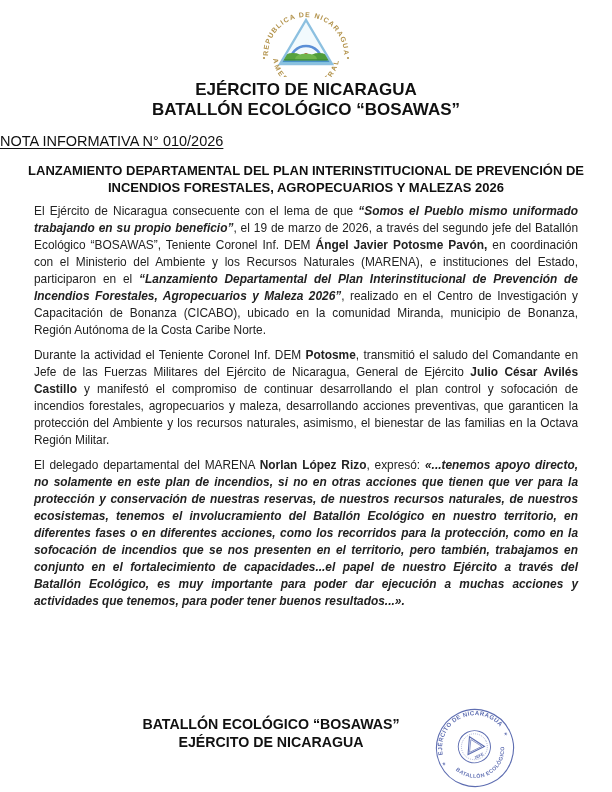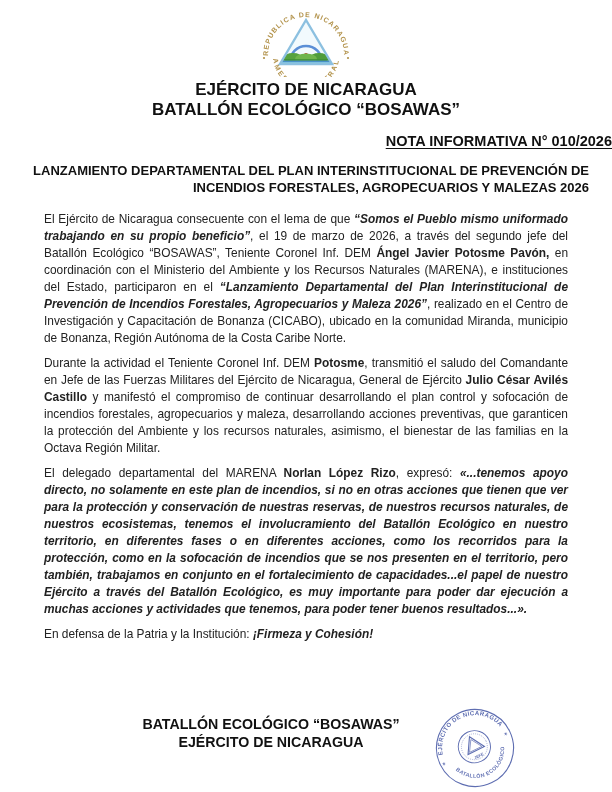--- a/index.html
+++ b/index.html
@@ -3,23 +3,23 @@
 <meta charset="utf-8">
 <style>
   html,body { margin:0; padding:0; background:#888; }
   .page {
     position:relative; width:612px; height:792px; margin:0 auto;
     background:#ffffff; overflow:hidden;
     font-family:"Liberation Sans", sans-serif; color:#1c1c1c;
   }
   .emblem-wrap { text-align:center; padding-top:5px; height:72px; }
   .org-title { text-align:center; font-weight:bold; font-size:17px; line-height:19.5px; color:#111; margin-top:3px; }
-  .nota { text-align:right; font-weight:bold; font-size:14.5px; margin-top:14px; text-decoration:underline; text-underline-offset:2px; color:#111; }
-  .doc-title { text-align:right; font-weight:bold; font-size:13px; line-height:16.5px; width:566px; margin:14px auto 0; color:#111; }
-  .body-block { padding:0 44px; margin-top:15px; }
+  .nota { text-align:left; font-weight:normal; font-size:14.5px; margin-top:14px; text-decoration:underline; text-underline-offset:2px; color:#111; }
+  .doc-title { text-align:center; font-weight:bold; font-size:13px; line-height:16.5px; width:566px; margin:14px auto 0; color:#111; }
+  .body-block { padding:0 34px; margin-top:7px; }
   p.para { margin:0 0 8px 0; font-size:11.9px; line-height:17px; text-align:justify; color:#222; }
   p.para:last-child { margin-bottom:0; }
   .r  { font-weight:normal; font-style:normal; }
   .b  { font-weight:bold; }
   .bi { font-weight:bold; font-style:italic; }
   .footer-text { position:absolute; top:716px; left:0; right:70px; text-align:center; font-weight:bold; font-size:14.2px; line-height:17.5px; color:#111; }
   .seal { position:absolute; left:433px; top:704px; width:84px; height:88px; transform:rotate(-26deg); transform-origin:50% 50%; opacity:0.82; }
   svg text { font-family:"Liberation Sans", sans-serif; }
 </style>
 </head>
@@ -72,21 +72,20 @@
   <div class="doc-title">LANZAMIENTO DEPARTAMENTAL DEL PLAN INTERINSTITUCIONAL DE PREVENCIÓN DE INCENDIOS FORESTALES, AGROPECUARIOS Y MALEZAS 2026</div>
 
   <div class="body-block">
     <p class="para"><span class="r">El Ejército de Nicaragua consecuente con el lema de que </span><span class="bi">“Somos el Pueblo mismo uniformado trabajando en su propio beneficio”</span><span class="r">, el 19 de marzo de 2026, a través del segundo jefe del Batallón Ecológico “BOSAWAS”, Teniente Coronel Inf. DEM </span><span class="b">Ángel Javier Potosme Pavón,</span><span class="r"> en coordinación con el Ministerio del Ambiente y los Recursos Naturales (MARENA), e instituciones del Estado, participaron en el </span><span class="bi">“Lanzamiento Departamental del Plan Interinstitucional de Prevención de Incendios Forestales, Agropecuarios y Maleza 2026”</span><span class="r">, realizado en el Centro de Investigación y Capacitación de Bonanza (CICABO), ubicado en la comunidad Miranda, municipio de Bonanza, Región Autónoma de la Costa Caribe Norte.</span></p>
 
     <p class="para"><span class="r">Durante la actividad el Teniente Coronel Inf. DEM </span><span class="b">Potosme</span><span class="r">, transmitió el saludo del Comandante en Jefe de las Fuerzas Militares del Ejército de Nicaragua, General de Ejército </span><span class="b">Julio César Avilés Castillo</span><span class="r"> y manifestó el compromiso de continuar desarrollando el plan control y sofocación de incendios forestales, agropecuarios y maleza, desarrollando acciones preventivas, que garanticen la protección del Ambiente y los recursos naturales, asimismo, el bienestar de las familias en la Octava Región Militar.</span></p>
 
     <p class="para"><span class="r">El delegado departamental del MARENA </span><span class="b">Norlan López Rizo</span><span class="r">, expresó: </span><span class="bi">«...tenemos apoyo directo, no solamente en este plan de incendios, si no en otras acciones que tienen que ver para la protección y conservación de nuestras reservas, de nuestros recursos naturales, de nuestros ecosistemas, tenemos el involucramiento del Batallón Ecológico en nuestro territorio, en diferentes fases o en diferentes acciones, como los recorridos para la protección, como en la sofocación de incendios que se nos presenten en el territorio, pero también, trabajamos en conjunto en el fortalecimiento de capacidades...el papel de nuestro Ejército a través del Batallón Ecológico, es muy importante para poder dar ejecución a muchas acciones y actividades que tenemos, para poder tener buenos resultados...».</span></p>
 
 
-    <p class="para"><span class="r">En defensa de la Patria y la Institución: </span><span class="bi">¡Firmeza y Cohesión!</span></p>
 
   </div>
 
   <div class="footer-text">
     <div>BATALLÓN ECOLÓGICO “BOSAWAS”</div>
     <div>EJÉRCITO DE NICARAGUA</div>
   </div>
 
   <div class="seal">
     <svg width="84" height="88" viewBox="0 0 120 120">

